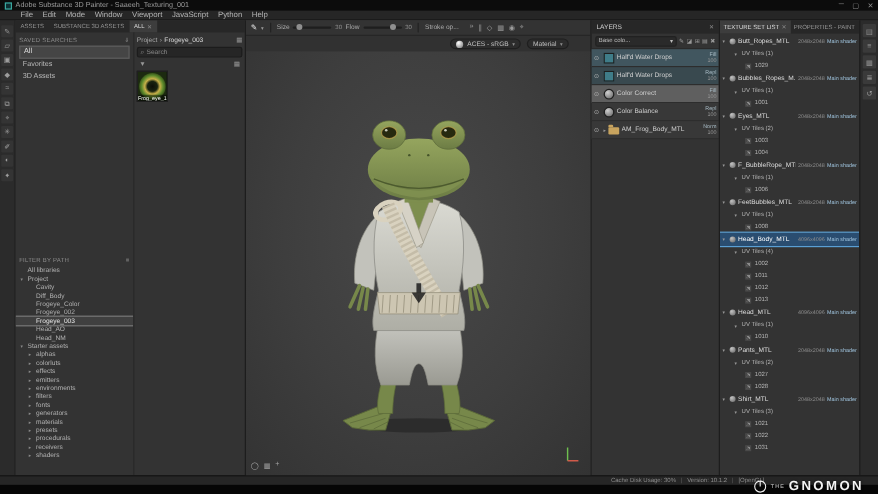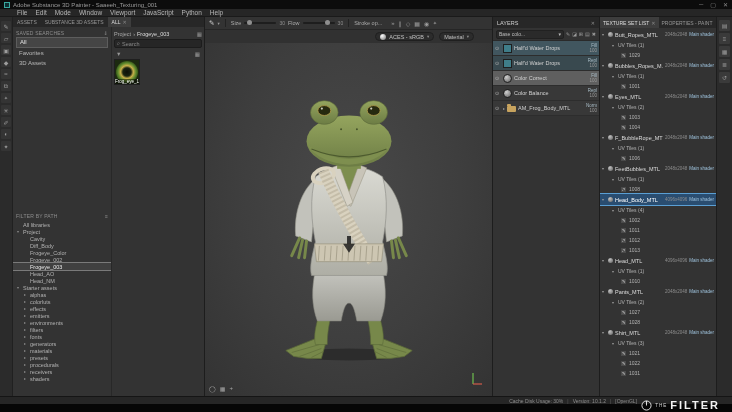--- a/index.html
+++ b/index.html
@@ -703,15 +703,15 @@
     <span>[OpenGL]</span>
   </div>
   <div class="taskbar"></div>
 
   <div class="watermark">
     <svg width="11" height="11" viewBox="0 0 12 12">
       <circle cx="6" cy="6" r="5" fill="none" stroke="#f2f2f2" stroke-width="1"></circle>
       <line x1="6" y1="6" x2="6" y2="1" stroke="#f2f2f2" stroke-width="1"></line>
     </svg>
     <span class="wm-the">THE</span>
-    <span class="wm-name">FILTER</span>
+    <span class="wm-name">GNOMON</span>
   </div>
 </div>
 
 </body></html>

